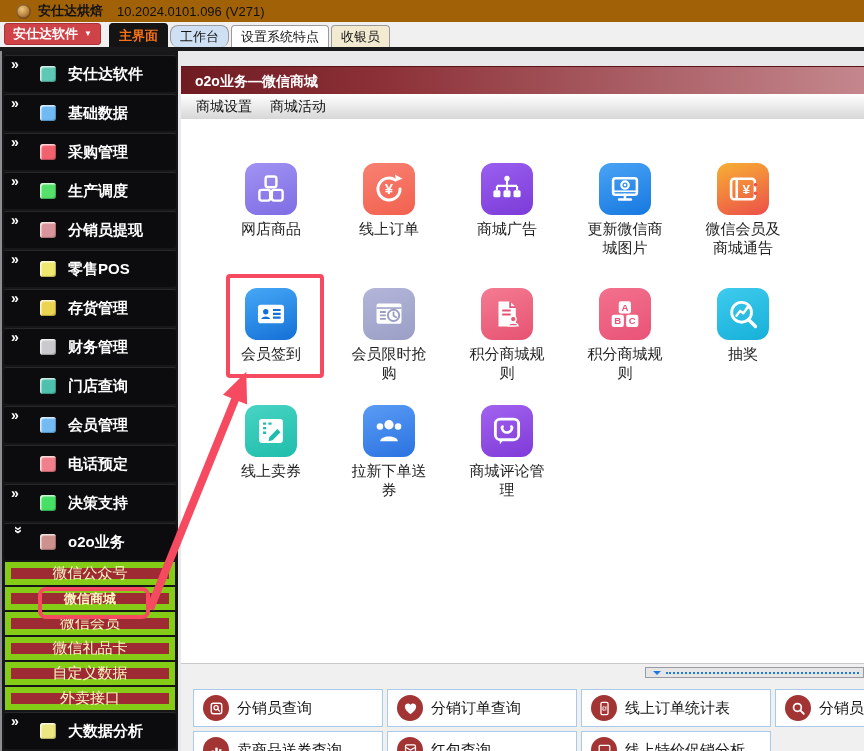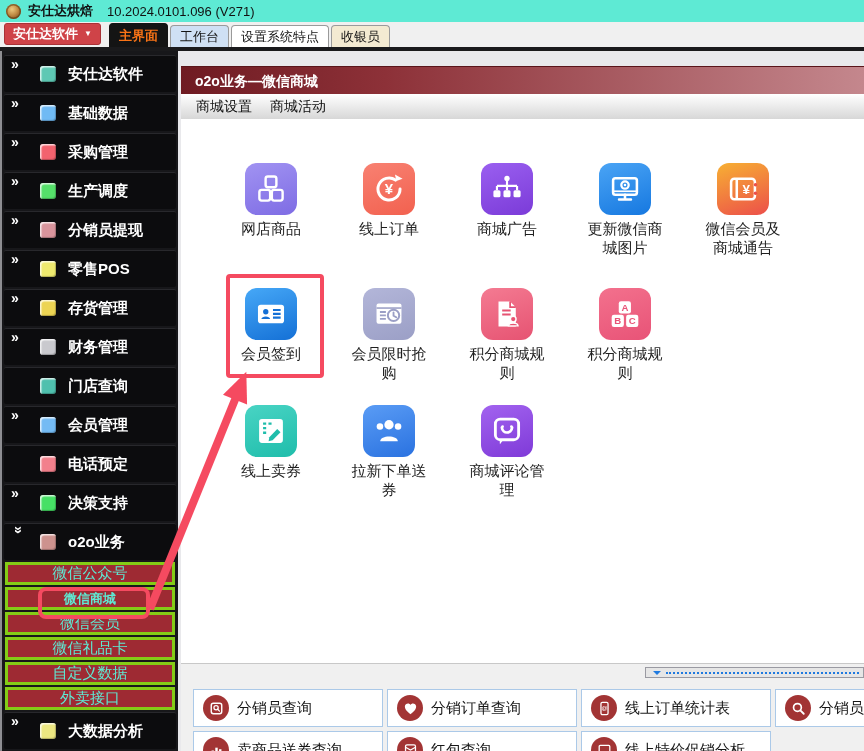--- a/index.html
+++ b/index.html
@@ -2,21 +2,21 @@
 <html><head>
 <meta charset="utf-8">
 <style>
   html,body{margin:0;padding:0;}
   body{
     width:864px;height:751px;position:relative;overflow:hidden;background:#ffffff;
     font-family:"Liberation Sans","DejaVu Sans",sans-serif;
     -webkit-font-smoothing:antialiased;
   }
   
-  .titlebar{height:22px;background:#5eead4;display:flex;align-items:center;padding-left:6px;}
+  .titlebar{height:22px;background:#a16207;display:flex;align-items:center;padding-left:16px;}
   .app-icon{width:15px;height:15px;border-radius:50%;
     background:radial-gradient(circle at 40% 35%,#ecc87e 0%,#c08a43 45%,#8a5a28 75%,#6e441c 100%);
     box-shadow:inset 0 0 0 1.5px rgba(90,55,15,.55);flex:none;}
   .app-title{font-size:13px;color:#111;margin-left:7px;font-weight:bold;}
   .app-version{font-size:13px;color:#111;margin-left:14px;}
   
   .tabstrip{height:25px;background:#f0f0f0;display:flex;align-items:flex-end;padding-left:4px;position:relative;}
   .menu-btn{height:20px;margin-bottom:2px;background:#cf4348;border:1px solid #a83237;border-radius:3px;
     color:#fff;font-size:13px;font-weight:bold;display:flex;align-items:center;gap:6px;padding:0 8px;flex:none;}
   .menu-btn .arr{font-size:8px;line-height:1;}
@@ -28,21 +28,21 @@
   
   .sidebar{position:absolute;left:0;top:51px;width:178px;bottom:0;background:#17171a;
     border-left:2px solid #8e8e92;box-sizing:border-box;padding-top:4px;overflow:hidden;}
   .side-item{position:relative;height:37px;margin:0 2px 2px 2px;background:#0c0c0e;border-radius:2px;
     border-top:1px solid #28282c;display:flex;align-items:center;padding-left:36px;gap:12px;box-sizing:border-box;cursor:default;}
   .chev{position:absolute;left:7px;top:1px;color:#ffffff;font-size:14px;font-weight:bold;letter-spacing:-2px;line-height:14px;}
   .chev.down{transform:rotate(90deg);transform-origin:7px 8px;}
   .sicon{width:16px;height:16px;border-radius:3px;flex:none;
     box-shadow:inset 1.5px 1.5px 1px rgba(255,255,255,.75), inset -1px -1px 1px rgba(0,0,0,.25);}
   .slabel{color:#ffffff;font-size:15px;font-weight:bold;white-space:nowrap;}
-  .sub-item{height:23px;margin:0 3px 2px 3px;border:3px solid #84cc16;color:#5eead4;font-size:15px;
+  .sub-item{height:23px;margin:0 3px 2px 3px;border:6px solid #84cc16;color:#fef9c3;font-size:15px;
     display:flex;align-items:center;justify-content:center;box-sizing:border-box;white-space:nowrap;}
   .sub-item.active{font-weight:bold;font-size:13px;}
   
   .main{position:absolute;left:178px;top:51px;right:0;bottom:0;background:#e9e9ec;}
   .banner{position:absolute;left:3px;right:0;top:15px;height:28px;
     color:#fff;font-size:14px;font-weight:bold;line-height:28px;padding-left:14px;box-sizing:border-box;
     border-top:1px solid #5a151b;}
   .menubar{position:absolute;left:3px;right:0;top:43px;height:25px;
     background:linear-gradient(#ffffff,#d7d7d7);border-bottom:1px solid #ababab;
     display:flex;align-items:center;padding-left:6px;font-size:14px;color:#111;}
@@ -83,21 +83,21 @@
   <span class="app-version">10.2024.0101.096 (V271)</span>
 </div>
 
 <div class="tabstrip">
   <div class="menu-btn">
     <span>安仕达软件</span>
     <span class="arr">▼</span>
   </div>
   <div class="tab-list">
       <div class="tab active" style="background: rgb(20, 20, 20); color: #f97316;">主界面</div>
-      <div class="tab" style="background: rgb(207, 224, 244); color: rgb(20, 20, 20);">工作台</div>
+      <div class="tab" style="background: rgb(207, 224, 244); color: rgb(20, 20, 20); border-radius: 8px;">工作台</div>
       <div class="tab" style="background: rgb(255, 255, 255); color: rgb(20, 20, 20);">设置系统特点</div>
       <div class="tab" style="background: rgb(243, 234, 210); color: rgb(20, 20, 20);">收银员</div>
     </div>
 </div>
 <div class="black-rule"></div>
 
 <div class="sidebar">
     <div class="side-item">
       <span class="chev">»</span>
       <span class="sicon" style="background: rgb(94, 200, 180);"></span>
@@ -283,20 +283,31 @@
               <rect x="7.6" y="3" width="8.6" height="8.6" rx="1.6" fill="#fff"></rect>
               <text x="11.9" y="9.6" font-size="6.8" font-weight="bold" fill="#e85377" text-anchor="middle">A</text>
               <rect x="2.6" y="12.6" width="8.6" height="8.6" rx="1.6" fill="#fff"></rect>
               <text x="6.9" y="19.2" font-size="6.8" font-weight="bold" fill="#e85377" text-anchor="middle">B</text>
               <rect x="12.8" y="12.6" width="8.6" height="8.6" rx="1.6" fill="#fff"></rect>
               <text x="17.1" y="19.2" font-size="6.8" font-weight="bold" fill="#e85377" text-anchor="middle">C</text>
             </svg>
           </div>
           <div class="tile-label">积分商城规则</div>
         </div>
+        <div class="tile-cell">
+          <div class="tile-ico" style="background: linear-gradient(160deg, rgb(62, 203, 238), rgb(23, 176, 216));">
+            <svg viewBox="0 0 24 24" width="34" height="34">
+              <circle cx="11" cy="10.8" r="7" fill="none" stroke="#fff" stroke-width="2"></circle>
+              <path d="M16.2 16.2l4.6 4.6" stroke="#fff" stroke-width="2.4" stroke-linecap="round"></path>
+              <path d="M7.4 13.2l2.6-3.4 2.2 1.7 3-4.1" fill="none" stroke="#fff" stroke-width="1.7" stroke-linecap="round" stroke-linejoin="round"></path>
+              <circle cx="15.2" cy="7.4" r="1.1" fill="#fff"></circle>
+            </svg>
+          </div>
+          <div class="tile-label">抽奖</div>
+        </div>
       </div>
       <div class="tile-row" style="top: 286px;">
         <div class="tile-cell">
           <div class="tile-ico" style="background: linear-gradient(160deg, rgb(73, 212, 196), rgb(31, 189, 171));">
             <svg viewBox="0 0 24 24" width="34" height="34">
               <rect x="3.6" y="3.6" width="16.8" height="16.8" rx="2" fill="#fff"></rect>
               <path d="M6.4 6.8h2.2M6.4 10h2.2M6.4 13.2h2.2M10.2 6.8h2.2" stroke="#1fbdab" stroke-width="1.7"></path>
               <path d="M10.8 16.4l5.6-5.8 2.3 2.2-5.6 5.8-2.8.6z" fill="#1fbdab"></path>
             </svg>
           </div>

